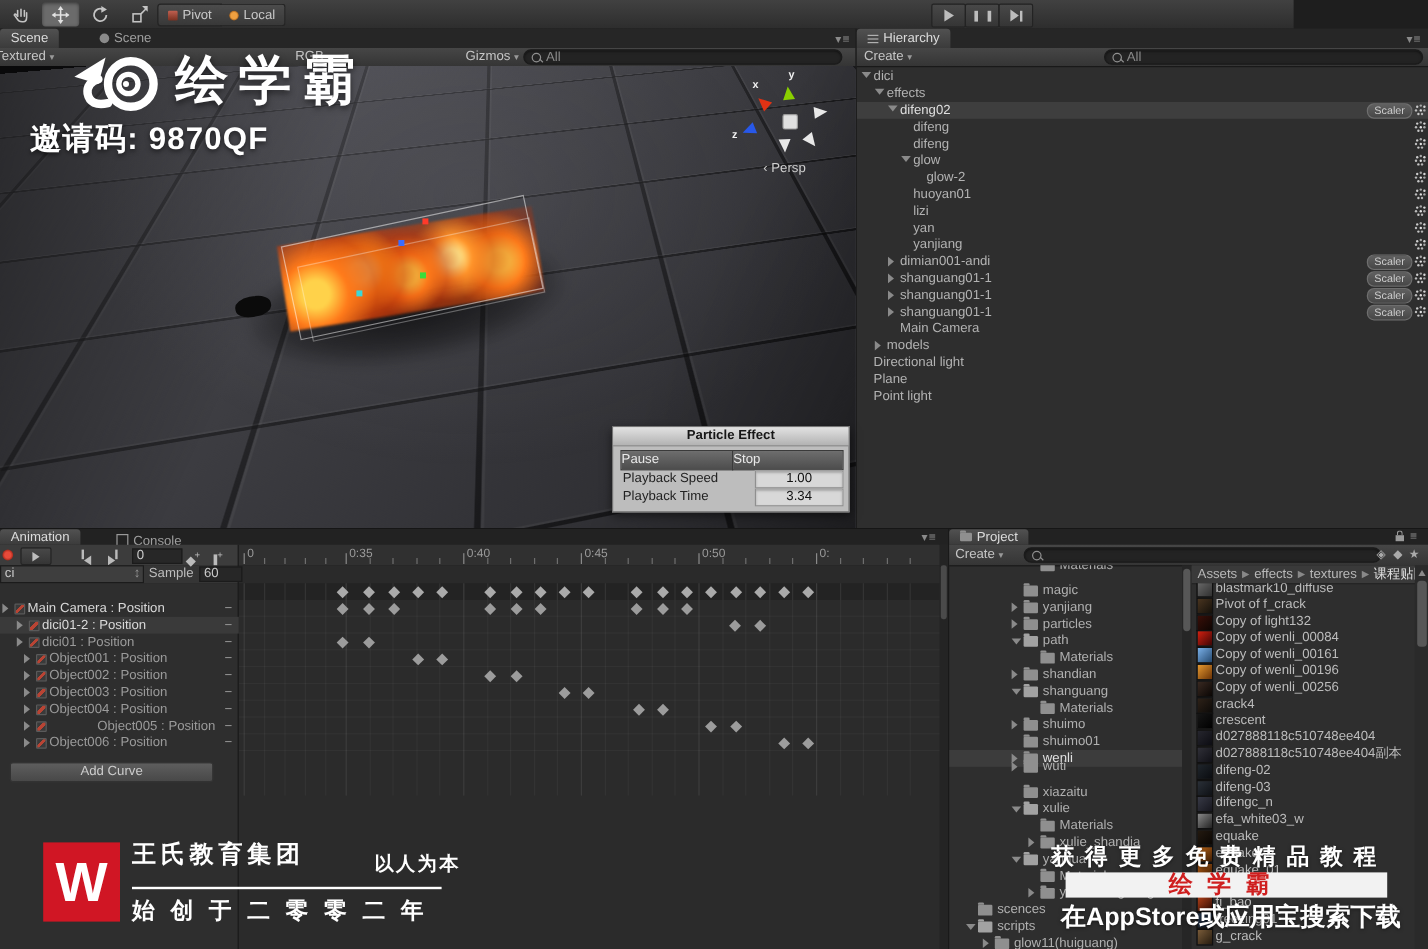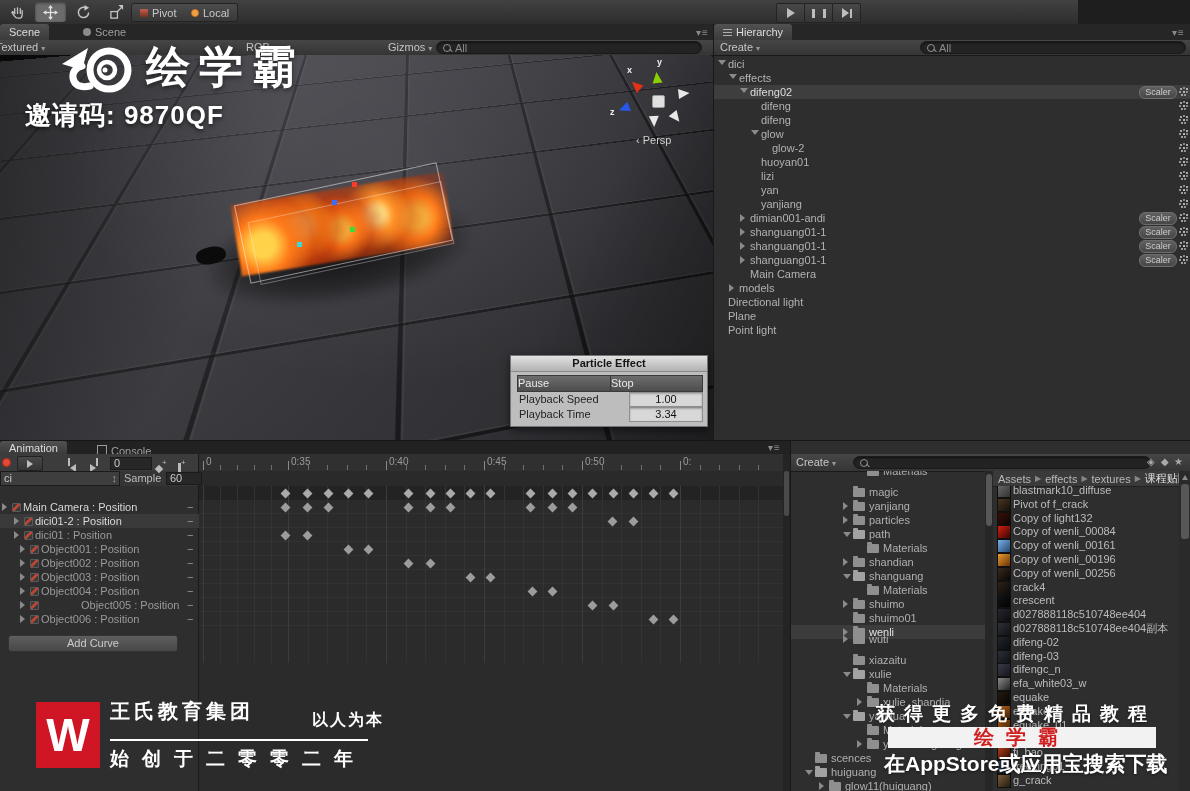--- a/index.html
+++ b/index.html
@@ -552,20 +552,28 @@
         <div class="tlabel" style="left: 41px; color: rgb(154, 154, 154);">Object006 : Position</div>
         <div class="tdash">−</div>
       </div>
       <div class="hline" style="top: 184px;"></div>
       <div class="key" style="left: 650px; top: 175px;"></div>
       <div class="key" style="left: 670px; top: 175px;"></div>
     </div>
 </div>
 
 <div id="proj" class="abs">
+  <div class="tabstrip" style="left:0;top:0;width:400px;height:13px;background:#222">
+    <div class="tab active" style="left:0;height:13px">
+      <span class="fico" style="position:relative;display:inline-block;top:0;width:10px;height:7px"></span>
+      <span>Project</span>
+    </div>
+    <span class="lock" style="left:372px;top:5px"></span>
+    <div class="pmenu" style="left:384px;top:1px">≡</div>
+  </div>
   <div class="minibar" style="left:0;top:13px;width:400px;height:17px">
     <span class="abs" style="left:5px;top:2px"><span>Create</span><span class="ddarrow">▾</span></span>
     <div class="pill" style="left:62px;top:2px;width:284px;height:11px">
       <span class="mag"></span>
     </div>
     <span class="abs" style="left:356px;top:2px;color:#aaa;font-size:10px">◈</span>
     <span class="abs" style="left:370px;top:2px;color:#aaa;font-size:10px">◆</span>
     <span class="abs" style="left:383px;top:2px;color:#aaa;font-size:10px">★</span>
   </div>
   <div id="proj-tree" class="abs" style="left:0;top:30px;width:194px;height:321px;overflow:hidden">
@@ -661,21 +669,21 @@
         <div class="fico" style="left: 76px;"></div>
         <div class="hlabel" style="left: 92px; position: absolute;">yuanhuanguang</div>
       </div>
       <div class="frow" style="top: 280px;">
         <div class="fico" style="left: 24px;"></div>
         <div class="hlabel" style="left: 40px; position: absolute;">scences</div>
       </div>
       <div class="frow" style="top: 294px;">
         <div class="tri-d" style="left: 14px; top: 5px;"></div>
         <div class="fico open" style="left: 24px;"></div>
-        <div class="hlabel" style="left: 40px; position: absolute;">huiguang</div>
+        <div class="hlabel" style="left: 40px; position: absolute;">scripts</div>
       </div>
       <div class="frow" style="top: 308px;">
         <div class="tri-r" style="left: 28px; top: 3px;"></div>
         <div class="fico" style="left: 38px;"></div>
         <div class="hlabel" style="left: 54px; position: absolute;">glow11(huiguang)</div>
       </div>
     </div>
   <div class="abs" style="left:194px;top:30px;width:8px;height:321px;background:#262626">
     <div style="position:absolute;left:1px;top:3px;width:6px;height:52px;background:#575757;border-radius:3px"></div>
   </div>

